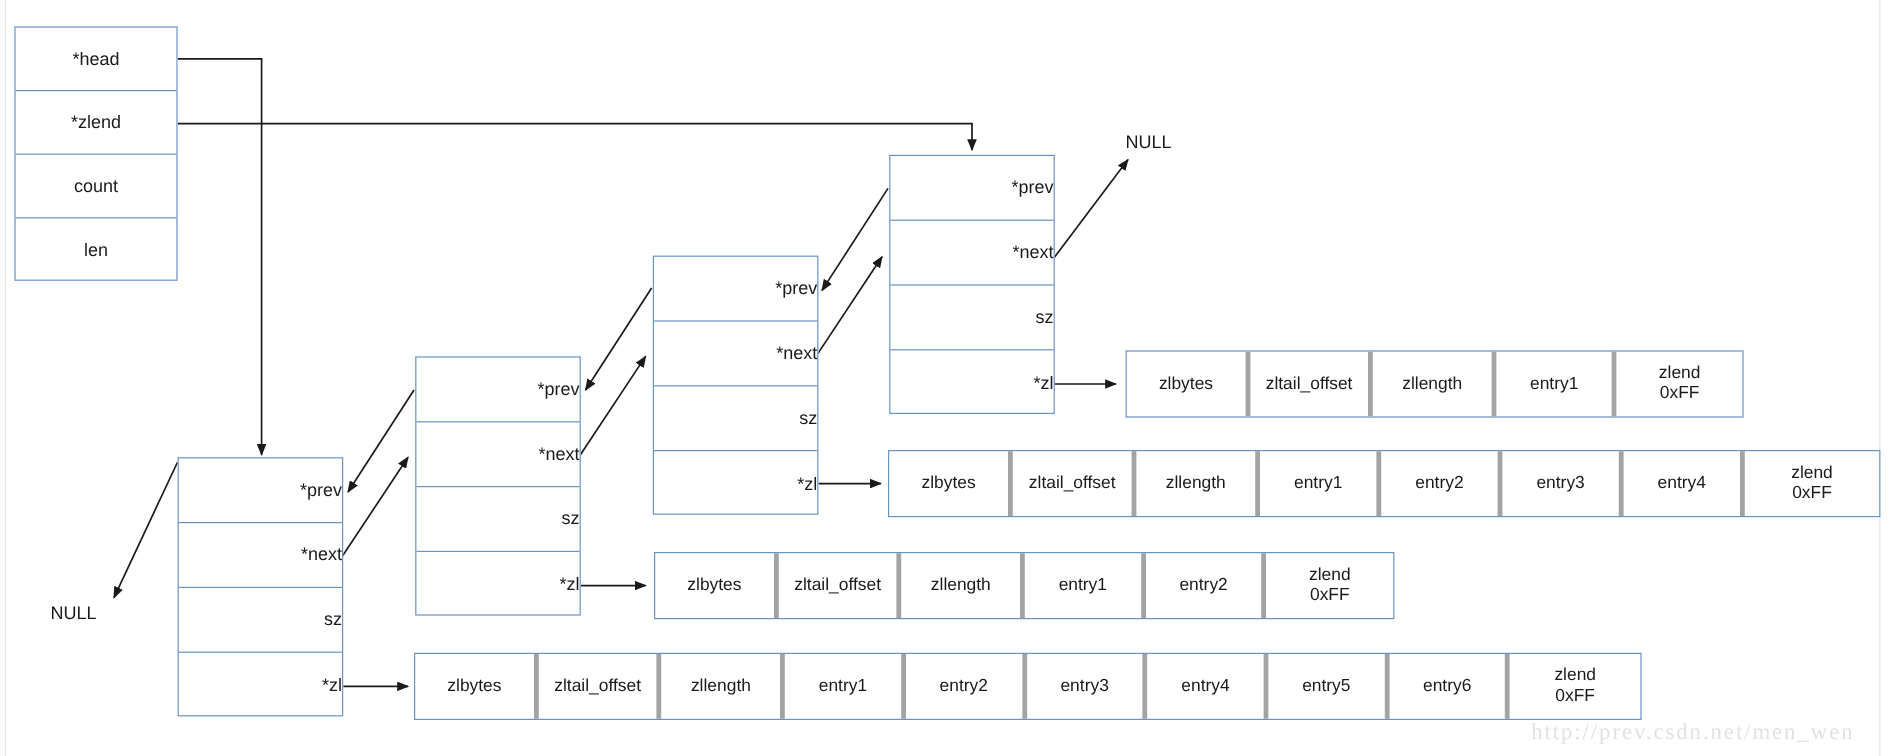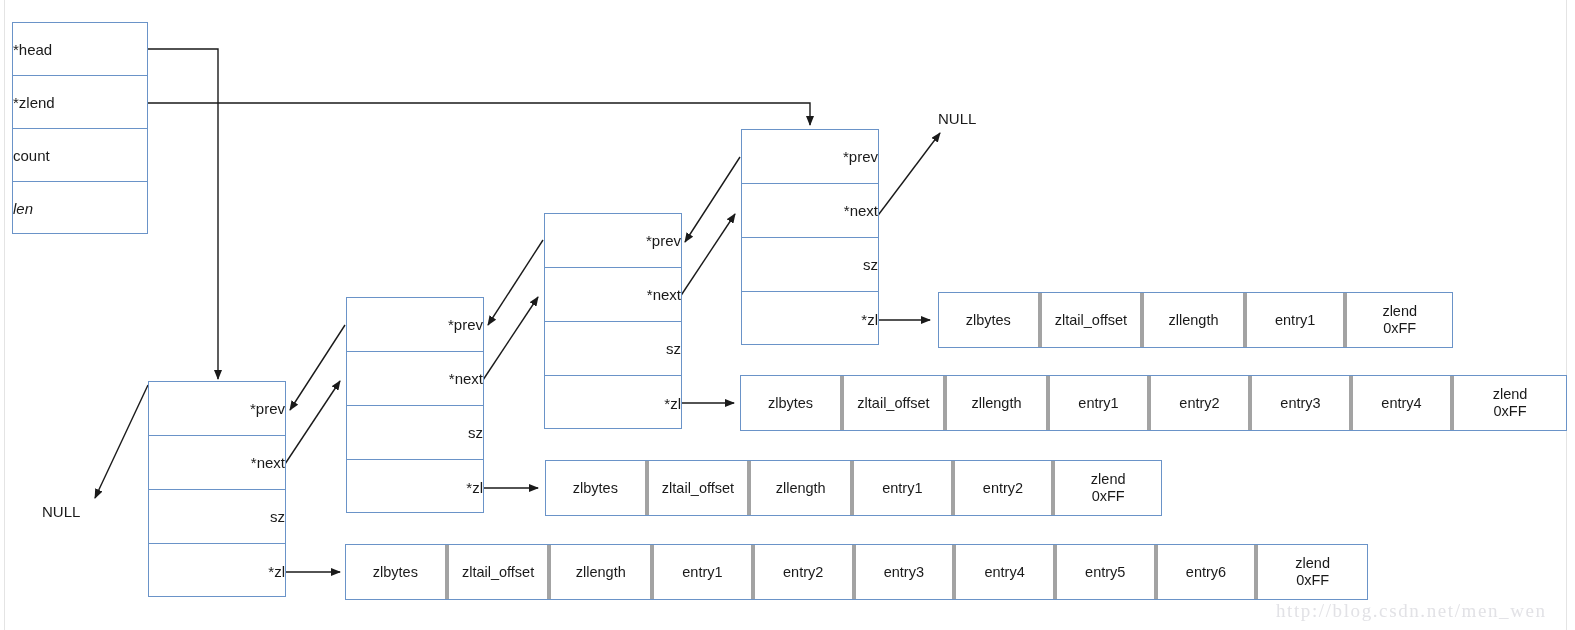--- a/index.html
+++ b/index.html
@@ -32,20 +32,21 @@
     position: absolute;
     border: 1px solid #6a93c8;
     box-sizing: border-box;
     background: #ffffff;
   }
   .struct .cell {
     box-sizing: border-box;
     border-bottom: 1px solid #6a93c8;
     display: flex;
     align-items: center;
+    justify-content: center;
     font-size: 15px;
     color: #1a1a1a;
   }
   .struct .cell:last-child {
     border-bottom: none;
   }
   
   .node {
     position: absolute;
     border: 1px solid #6a93c8;
@@ -148,21 +149,21 @@
   <div class="struct" style="left:12px; top:22px; width:136px; height:212px;">
     <div class="cell" style="height:53px;">
       <span>*head</span>
     </div>
     <div class="cell" style="height:53px;">
       <span>*zlend</span>
     </div>
     <div class="cell" style="height:53px;">
       <span>count</span>
     </div>
-    <div class="cell" style="height:53px;font-style:italic;">
+    <div class="cell" style="height:53px;">
       <span>len</span>
     </div>
   </div>
 
   <div class="node" style="left:148px; top:381px; width:138px; height:216px;">
     <div class="field" style="height:54px;">
       <span>*prev</span>
     </div>
     <div class="field" style="height:54px;">
       <span>*next</span>
@@ -319,15 +320,15 @@
     </div>
     <div class="zcell" style="width:105px;">
       <span>zlend
 0xFF</span>
     </div>
   </div>
 
   <div class="null-label" style="left:42px; top:503px;">NULL</div>
   <div class="null-label" style="left:938px; top:110px;">NULL</div>
 
-  <div class="watermark" style="left:1276px; top:600px;">http://blog.csdn.net/men_wen</div>
+  <div class="watermark" style="left:1276px; top:600px;">http://prev.csdn.net/men_wen</div>
 
 </div>
 
 </body></html>

